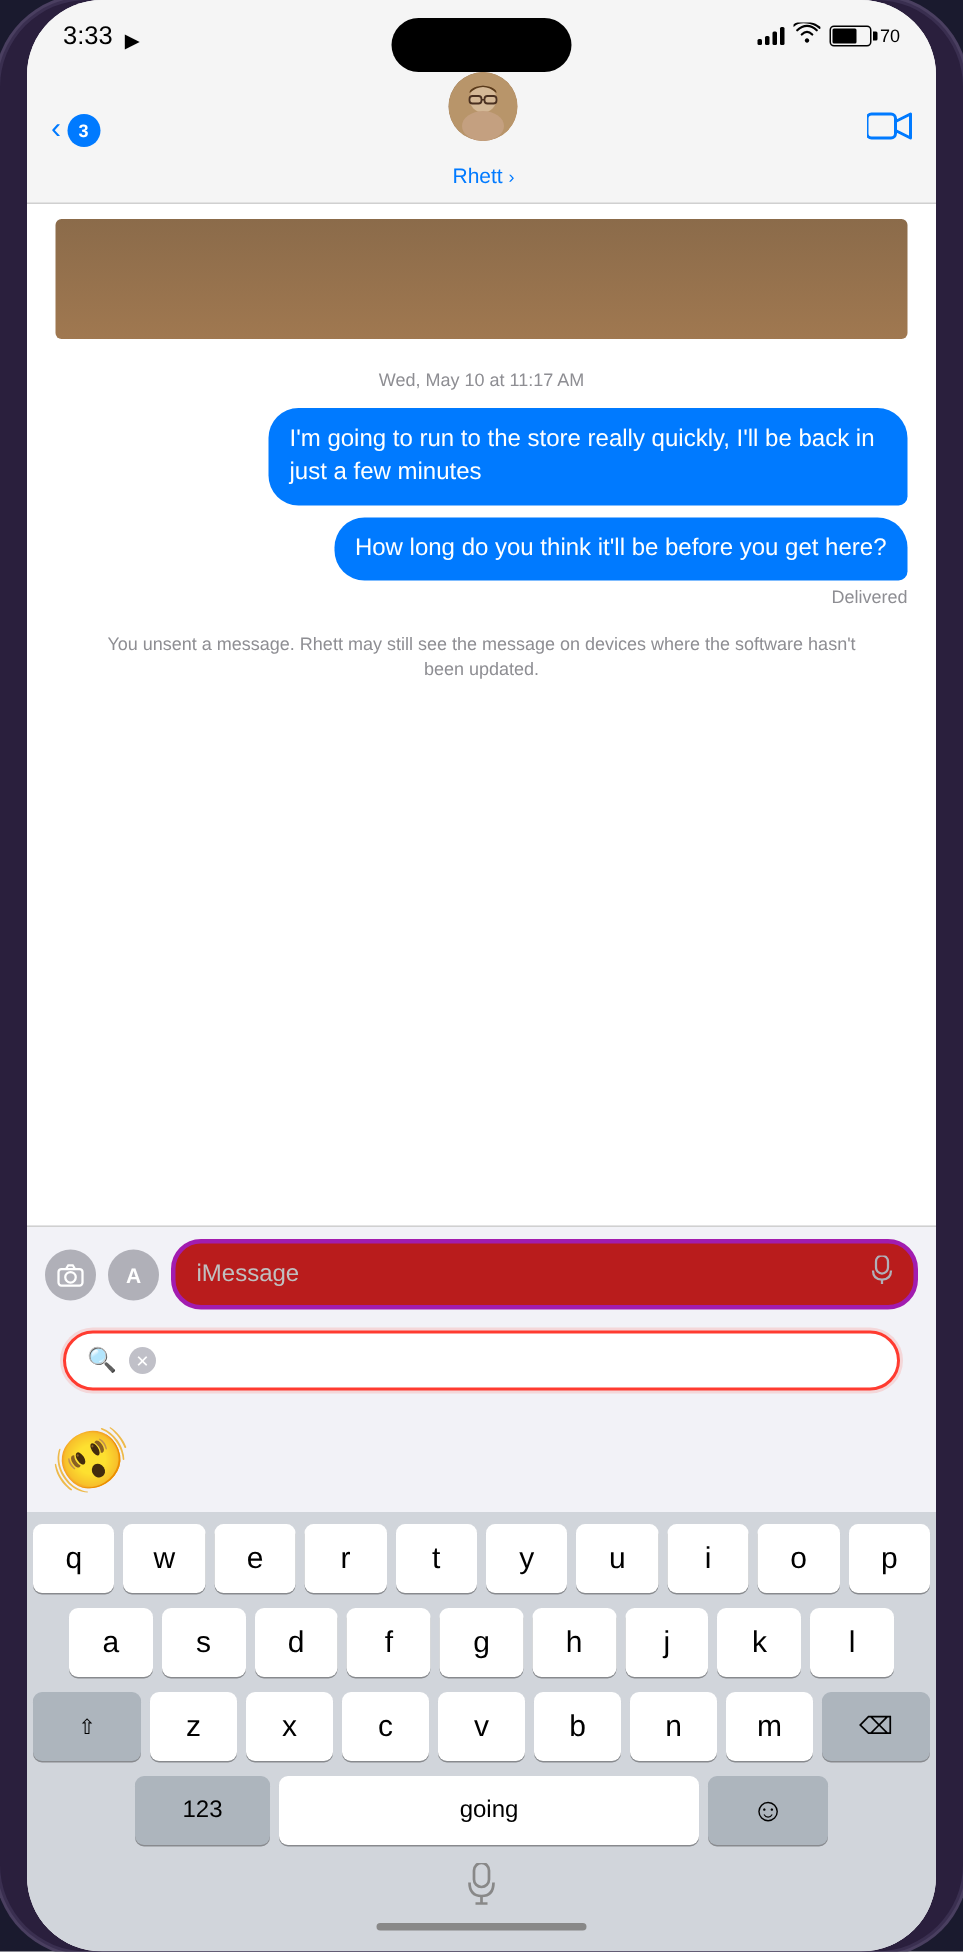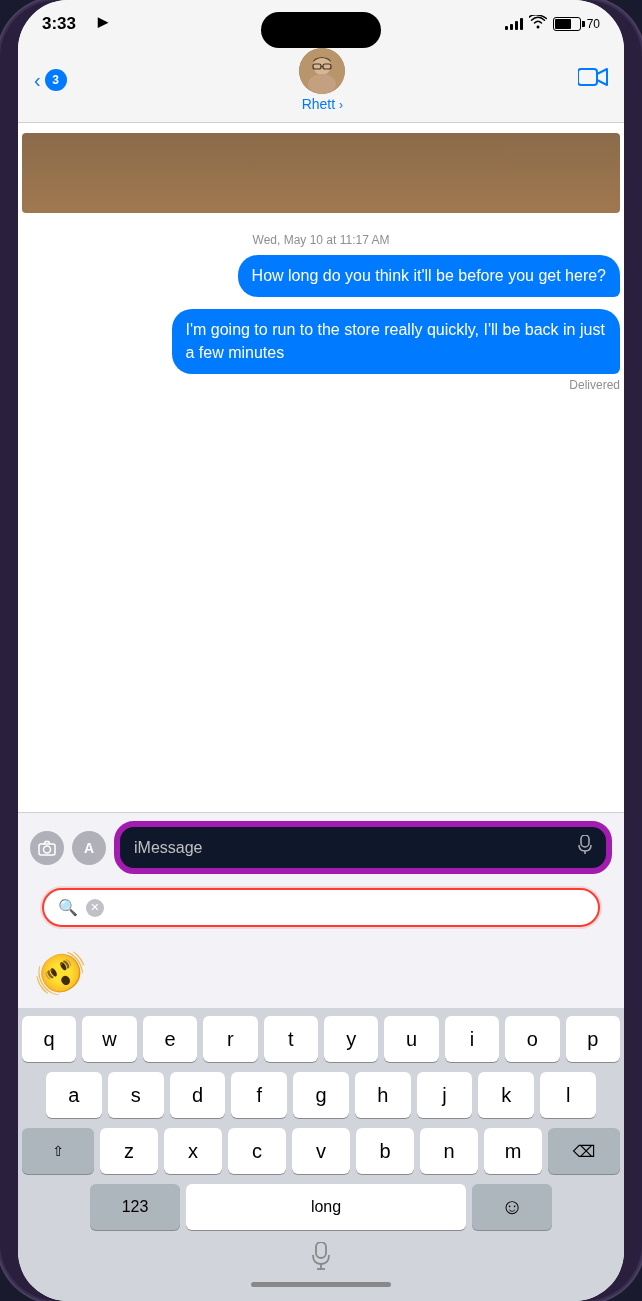--- a/index.html
+++ b/index.html
@@ -42,25 +42,25 @@
       padding: 14px 24px 6px;
       display: flex;
       justify-content: space-between;
       align-items: center;
       position: relative;
       z-index: 10;
     }
 
     .status-time {
       font-size: 17px;
-      font-weight: 700;
+      font-weight: 400;
       color: #000;
       display: flex;
-      align-items: flex-start;
-      gap: 22px;
+      align-items: flex-end;
+      gap: 8px;
     }
 
     .status-icons {
       display: flex;
       align-items: center;
       gap: 6px;
     }
 
     .battery-icon {
       width: 28px;
@@ -150,33 +150,33 @@
       display: flex;
       align-items: center;
       justify-content: center;
       font-size: 20px;
     }
 
     .nav-name {
       font-size: 14px;
       color: #007AFF;
       font-weight: 500;
-      margin-top: 2px;
+      margin-top: 15px;
     }
 
     .nav-video {
       color: #007AFF;
       font-size: 22px;
     }
 
     
     .messages-area {
       flex: 1;
       overflow-y: auto;
-      padding: 10px 4px;
+      padding: 10px 19px;
       background: #fff;
       display: flex;
       flex-direction: column;
     }
 
     .timestamp {
       text-align: center;
       font-size: 12px;
       color: #8E8E93;
       margin: 8px 0;
@@ -236,22 +236,22 @@
       display: flex;
       align-items: center;
       justify-content: center;
       color: white;
       font-size: 16px;
       flex-shrink: 0;
     }
 
     .message-input-box {
       flex: 1;
-      background: #0f172a;
-      border: 6px solid #a21caf;
+      background: #b91c1c;
+      border: 3px solid #a21caf;
       border-radius: 20px;
       padding: 8px 14px;
       font-size: 16px;
       color: #c0c0c0;
       display: flex;
       align-items: center;
       justify-content: space-between;
     }
 
     .mic-icon-right {
@@ -488,31 +488,34 @@
 
     <div class="messages-area">
 
       <div style="width:100%;height:80px;background:linear-gradient(180deg,#8B6B4A,#a07850);border-radius:4px;margin-bottom:12px;"></div>
 
       <div class="timestamp">
         <span>Wed, May 10 at 11:17 AM</span>
       </div>
 
       <div style="display:flex;flex-direction:column;align-items:flex-end;">
+        <div class="message-bubble message-sent" style="margin-top:4px;">
+          <span>I'm going to run to the store really quickly, I'll be back in just a few minutes</span>
+        </div>
         <div class="message-bubble message-sent">
           <span>How long do you think it'll be before you get here?</span>
         </div>
-        <div class="message-bubble message-sent" style="margin-top:4px;">
-          <span>I'm going to run to the store really quickly, I'll be back in just a few minutes</span>
-        </div>
         <div class="message-delivered">
           <span>Delivered</span>
         </div>
       </div>
 
+      <div class="unsent-notice">
+        <span>You unsent a message. Rhett may still see the message on devices where the software hasn't been updated.</span>
+      </div>
     </div>
 
     <div class="input-area">
       <div class="input-row">
         <div class="icon-btn">
           <svg width="18" height="16" viewBox="0 0 18 16">
             <rect x="1" y="4" width="16" height="11" rx="2" fill="none" stroke="white" stroke-width="1.5"></rect>
             <circle cx="9" cy="9.5" r="3.5" fill="none" stroke="white" stroke-width="1.5"></circle>
             <path d="M6 4 L7.5 1.5 L10.5 1.5 L12 4" fill="none" stroke="white" stroke-width="1.5"></path>
           </svg>
@@ -576,21 +579,21 @@
         <div class="key">c</div>
         <div class="key">v</div>
         <div class="key">b</div>
         <div class="key">n</div>
         <div class="key">m</div>
         <div class="key key-special key-delete" style="font-size:16px;">⌫</div>
       </div>
 
       <div class="keyboard-bottom-row">
         <div class="key key-special key-bottom-left" style="font-size:16px;">123</div>
-        <div class="key key-space" style="font-size:16px;">long</div>
+        <div class="key key-space" style="font-size:16px;">going</div>
         <div class="key key-special key-bottom-right" style="font-size:22px;">☺</div>
       </div>
 
       <div style="display:flex;justify-content:center;padding:8px 0 6px;background:#d1d5db;">
         <svg width="20" height="28" viewBox="0 0 20 28">
           <rect x="5" y="0" width="10" height="16" rx="5" fill="none" stroke="#888" stroke-width="1.8"></rect>
           <path d="M2 13 Q2 22 10 22 Q18 22 18 13" fill="none" stroke="#888" stroke-width="1.8"></path>
           <line x1="10" y1="22" x2="10" y2="27" stroke="#888" stroke-width="1.8"></line>
           <line x1="6" y1="27" x2="14" y2="27" stroke="#888" stroke-width="1.8"></line>
         </svg>

